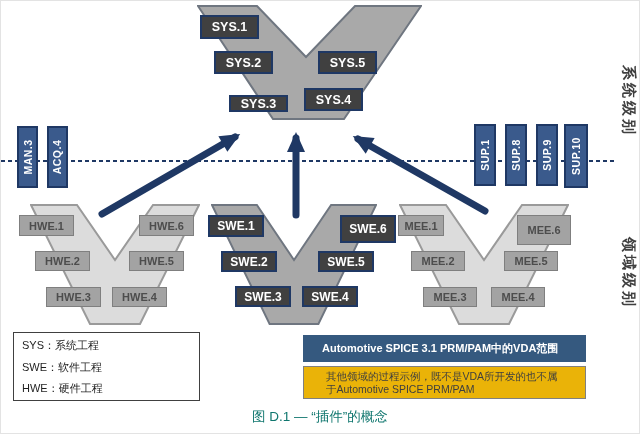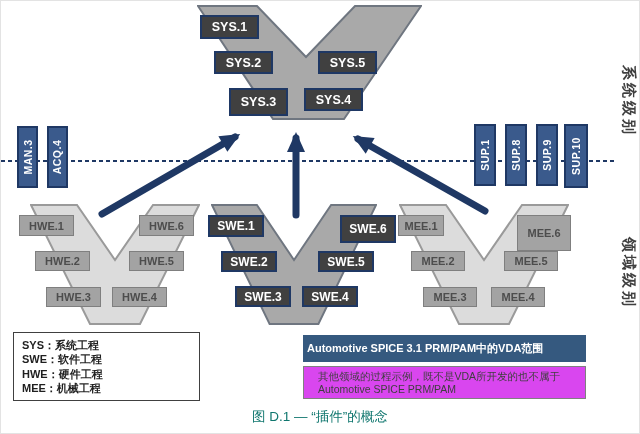--- a/index.html
+++ b/index.html
@@ -33,50 +33,50 @@
     font-size:10.5px;font-weight:bold;letter-spacing:.5px;
   }
   .overlay{position:absolute;left:0;top:0;z-index:3;pointer-events:none;}
   .side-label{
     position:absolute;z-index:2;transform:translate(-50%,-50%) rotate(90deg);
     white-space:nowrap;font-size:15px;font-weight:600;color:#3f3f3f;letter-spacing:3px;
   }
   .legend{
     position:absolute;left:12px;top:331px;width:187px;height:69px;z-index:2;
     background:#fff;border:1.5px solid #404040;box-sizing:border-box;
-    padding:5px 8px;display:flex;flex-direction:column;justify-content:space-between;font-weight:bold;
+    padding:5px 8px;display:flex;flex-direction:column;justify-content:space-between;
   }
   .legend div{font-size:11px;color:#1f1f1f;line-height:14px;}
   .callout-blue{
     position:absolute;left:302px;top:334px;width:283px;height:27px;z-index:2;
     background:#35597f;color:#ffffff;font-size:11px;font-weight:bold;
-    display:flex;align-items:center;padding:0 4px;box-sizing:border-box;
+    display:flex;align-items:center;padding:0 19px;box-sizing:border-box;
   }
   .callout-gray{
     position:absolute;left:302px;top:365px;width:283px;height:33px;z-index:2;
-    background:#d946ef;border:1px solid #808080;color:#3f3f3f;
-    font-size:10.5px;line-height:13px;padding:3px 14px;box-sizing:border-box;
+    background:#eab308;border:1px solid #808080;color:#3f3f3f;
+    font-size:10.5px;line-height:13px;padding:3px 22px;box-sizing:border-box;
   }
   .caption{
     position:absolute;left:0;right:0;top:407px;z-index:2;
     text-align:center;font-size:13.5px;font-weight:500;color:#0f766e;
   }
 </style>
 </head>
 <body>
 
 <div class="page">
 
   <svg class="vshape" style="left:196px;top:4px" width="225" height="116" viewBox="0 0 225 116">
     <polygon points="1,1 60,1 109,52 158,1 224,1 147,114 76,114" stroke="#6f7680" stroke-width="2" fill="#a9a9a9"></polygon>
   </svg>
   <div class="pbox blue sys" style="left:199px;top:14px;width:59px;height:24px">SYS.1</div>
   <div class="pbox blue sys" style="left:213px;top:50px;width:59px;height:23px">SYS.2</div>
   <div class="pbox blue sys" style="left:317px;top:50px;width:59px;height:23px">SYS.5</div>
-  <div class="pbox blue sys" style="left:228px;top:87px;width:59px;height:28px">SYS.3</div>
+  <div class="pbox blue sys" style="left:228px;top:94px;width:59px;height:17px">SYS.3</div>
   <div class="pbox blue sys" style="left:303px;top:87px;width:59px;height:23px">SYS.4</div>
 
   <svg class="overlay" width="640" height="434" viewBox="0 0 640 434">
     <defs>
       <marker id="ah" markerUnits="userSpaceOnUse" markerWidth="22" markerHeight="20" refX="15" refY="10" orient="auto">
         <path d="M1,1 L21,10 L1,19 Z" fill="#1f3864"></path>
       </marker>
     </defs>
     <line x1="0" y1="160" x2="613" y2="160" stroke="#1f3864" stroke-width="2" stroke-dasharray="4 3"></line>
     <line x1="101" y1="213" x2="234" y2="136" stroke="#1f3864" stroke-width="7" stroke-linecap="round" marker-end="url(#ah)"></line>
@@ -120,34 +120,33 @@
   <div class="pbox blue" style="left:339px;top:214px;width:56px;height:28px">SWE.6</div>
   <div class="pbox blue" style="left:220px;top:250px;width:56px;height:21px">SWE.2</div>
   <div class="pbox blue" style="left:317px;top:250px;width:56px;height:21px">SWE.5</div>
   <div class="pbox blue" style="left:234px;top:285px;width:56px;height:21px">SWE.3</div>
   <div class="pbox blue" style="left:301px;top:285px;width:56px;height:21px">SWE.4</div>
 
   <svg class="vshape" style="left:398px;top:203px" width="170" height="122" viewBox="0 0 170 122">
     <polygon points="1,1 47,1 85,56 123,1 169,1 110,120 60,120" stroke="#9a9a9a" stroke-width="2" fill="#dcdcdc"></polygon>
   </svg>
   <div class="pbox lgray" style="left:397px;top:214px;width:46px;height:21px">MEE.1</div>
-  <div class="pbox lgray" style="left:516px;top:214px;width:54px;height:36px">MEE.6</div>
+  <div class="pbox lgray" style="left:516px;top:214px;width:54px;height:30px">MEE.6</div>
   <div class="pbox lgray" style="left:410px;top:250px;width:54px;height:20px">MEE.2</div>
   <div class="pbox lgray" style="left:503px;top:250px;width:54px;height:20px">MEE.5</div>
   <div class="pbox lgray" style="left:422px;top:286px;width:54px;height:20px">MEE.3</div>
   <div class="pbox lgray" style="left:490px;top:286px;width:54px;height:20px">MEE.4</div>
 
   <div class="side-label" style="left:627px;top:100px">系统级别</div>
   <div class="side-label" style="left:627px;top:272px">领域级别</div>
 
   <div class="legend">
     <div>SYS：系统工程</div>
     <div>SWE：软件工程</div>
     <div>HWE：硬件工程</div>
-    <div>MEE：机械工程</div>
   </div>
 
   <div class="callout-blue">Automotive SPICE 3.1 PRM/PAM中的VDA范围</div>
   <div class="callout-gray">其他领域的过程示例，既不是VDA所开发的也不属于Automotive SPICE PRM/PAM</div>
 
   <div class="caption">图 D.1 — “插件”的概念</div>
 
 </div>
 
 </body></html>

